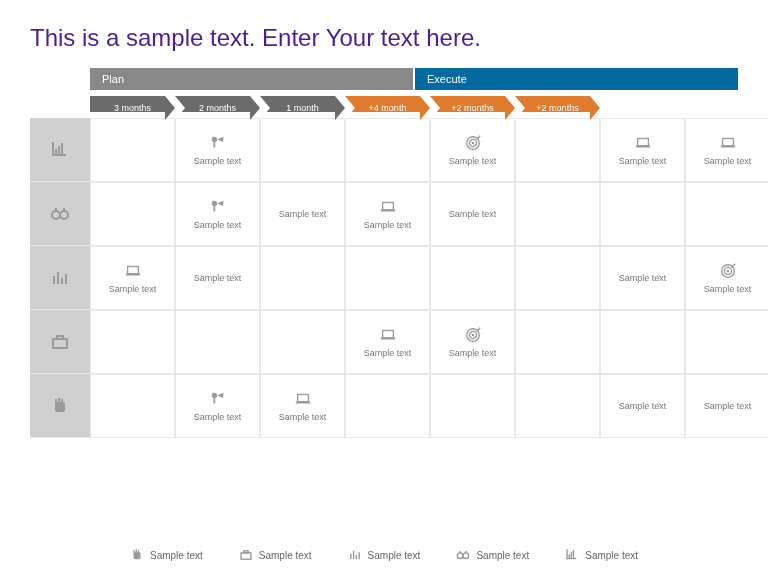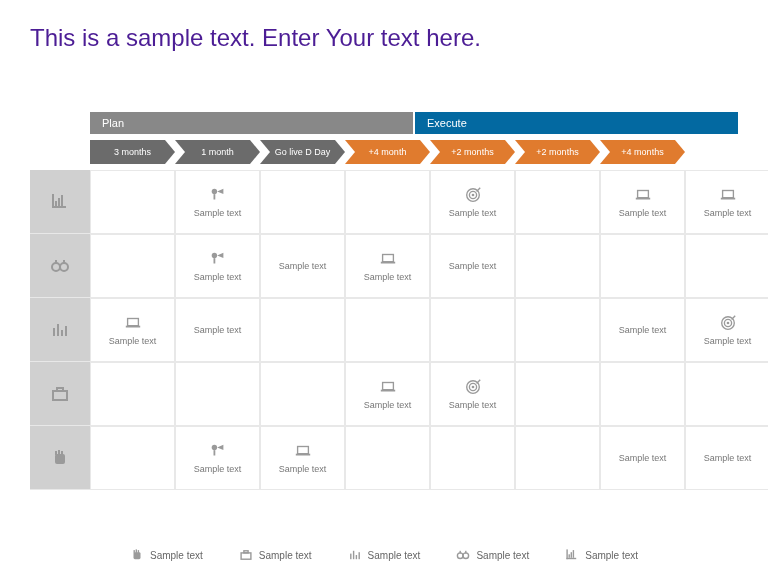--- a/index.html
+++ b/index.html
@@ -1,26 +1,26 @@
 <!DOCTYPE html>
 <html><head>
 <meta charset="utf-8">
 <style>
   * { box-sizing: border-box; margin: 0; padding: 0; }
   body { width: 768px; height: 576px; background: #fff; font-family: Arial, sans-serif; color: #555; position: relative; }
   .title { font-size: 24px; font-weight: 400; color: #4c1d95; padding: 24px 30px 16px; }
-  .main { padding: 0 30px; margin-top: 44px; }
+  .main { padding: 0 30px; }
   .phase-bar { display: flex; margin-left: 60px; }
   .phase { height: 22px; line-height: 22px; font-size: 11px; color: #fff; padding-left: 12px; position: relative; }
   .phase-plan { background: #888; width: 340px; }
   .phase-exec { background: #0369a1; width: 340px; margin-left: 2px; }
   .phase-plan::before { content: ""; position: absolute; left: -8px; top: 0; border-top: 11px solid transparent; border-bottom: 11px solid transparent; border-left: 8px solid #fff; display: none; }
   .phase-exec::after, .phase-plan::after { content: ""; position: absolute; right: -10px; top: 0; border-top: 11px solid transparent; border-bottom: 11px solid transparent; z-index: 1; }
   .chevron-row { display: flex; margin-left: 60px; margin-top: 6px; }
-  .chev { position: relative; height: 24px; line-height: 24px; font-size: 9px; color: #fff; text-align: center; width: 85px; }
+  .chev { position: relative; height: 16px; line-height: 24px; font-size: 9px; color: #fff; text-align: center; width: 85px; }
   .chev .body { position: absolute; left: 0; right: 10px; top: 0; bottom: 0; }
   .chev .tri { position: absolute; right: 0; top: 0; width: 0; height: 0; border-top: 12px solid transparent; border-bottom: 12px solid transparent; border-left: 10px solid; }
   .chev .cut { position: absolute; left: 0; top: 0; width: 0; height: 0; border-top: 12px solid transparent; border-bottom: 12px solid transparent; border-left: 10px solid #fff; }
   .chev.gray .body { background: #6b6b6b; }
   .chev.gray .tri { border-left-color: #6b6b6b; }
   .chev.orange .body { background: #e07b2e; }
   .chev.orange .tri { border-left-color: #e07b2e; }
   .chev span { position: relative; z-index: 2; }
   .grid { display: grid; grid-template-columns: 60px repeat(8, 85px); margin-top: 6px; border-collapse: collapse; }
   .rowhead { background: #d0d0d0; display: flex; align-items: center; justify-content: center; height: 64px; border-bottom: 1px solid #e8e8e8; }
@@ -85,26 +85,25 @@
 <div class="title">This is a sample text. Enter Your text here.</div>
 
 <div class="main">
   <div class="phase-bar">
     <div class="phase phase-plan">Plan</div>
     <div class="phase phase-exec">Execute</div>
   </div>
 
   <div class="chevron-row" id="chevrons">
       <div class="chev gray"><div class="body"></div><div class="tri"></div><span>3 months</span></div>
+      <div class="chev gray"><div class="body"></div><div class="tri"></div><div class="cut"></div><span>2 months</span></div>
       <div class="chev gray"><div class="body"></div><div class="tri"></div><div class="cut"></div><span>1 month</span></div>
-      <div class="chev gray"><div class="body"></div><div class="tri"></div><div class="cut"></div><span>Go live D Day</span></div>
       <div class="chev orange"><div class="body"></div><div class="tri"></div><div class="cut"></div><span>+4 month</span></div>
       <div class="chev orange"><div class="body"></div><div class="tri"></div><div class="cut"></div><span>+2 months</span></div>
       <div class="chev orange"><div class="body"></div><div class="tri"></div><div class="cut"></div><span>+2 months</span></div>
-      <div class="chev orange"><div class="body"></div><div class="tri"></div><div class="cut"></div><span>+4 months</span></div>
     </div>
 
   <div class="grid" id="grid">
       <div class="rowhead">
         <svg width="20" height="20" viewBox="0 0 20 20" fill="currentColor" class="icon">
           <use href="#chart-icon"></use>
         </svg>
       </div>
       <div class="cell"></div>
       <div class="cell">

